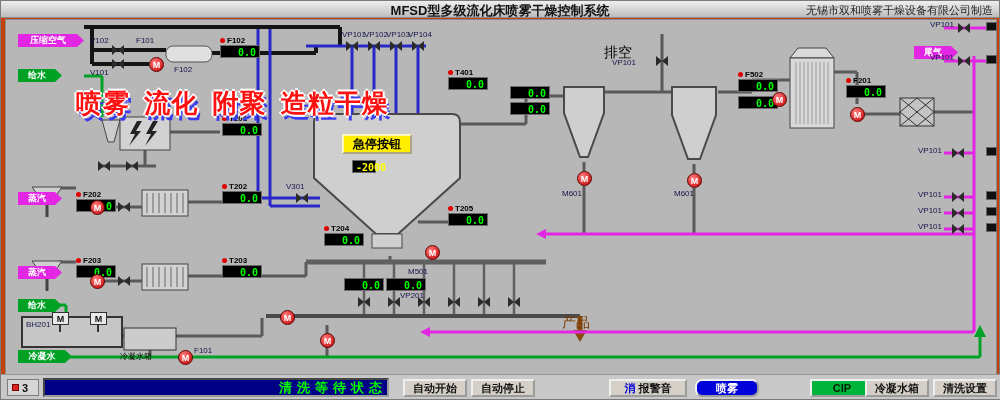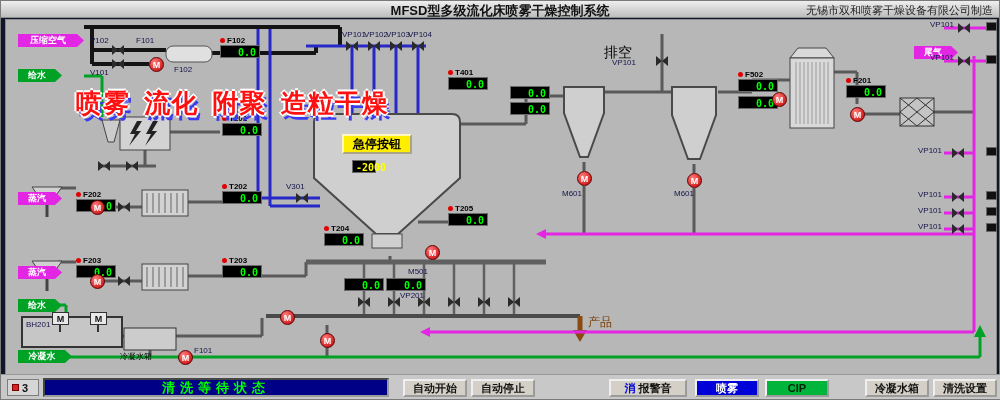--- a/index.html
+++ b/index.html
@@ -1,17 +1,17 @@
 <!DOCTYPE html>
 <html><head>
 <meta charset="utf-8">
 <style>
   html,body{margin:0;padding:0;overflow:hidden;background:#9a9a9a;}
   *{box-sizing:border-box;}
-  .window{position:relative;width:1000px;height:400px;background:#0f172a;
+  .window{position:relative;width:1000px;height:400px;background:#c2410c;
           font-family:"Liberation Sans",sans-serif;border:1px solid #7a7a7a;}
   
   .titlebar{position:absolute;left:0;top:0;width:100%;height:17px;
             background:linear-gradient(#efefef,#bdbdbd);border-bottom:1px solid #8d8d8d;}
   .title{position:absolute;left:0;right:0;top:1px;text-align:center;
          font-size:13px;font-weight:bold;color:#111;}
   .mfr{position:absolute;right:6px;top:2px;font-size:11px;color:#222;}
   
   .diagram{position:absolute;left:4px;top:18px;width:992px;height:356px;
            background:#b7b7b7;border:1px solid #8a8a8a;}
@@ -55,28 +55,28 @@
   
   .bottombar{position:absolute;left:0;bottom:0;width:1000px;height:25px;
              background:#c8c8c8;border-top:1px solid #979797;}
   .pagebox{position:absolute;left:6px;top:4px;width:32px;height:17px;
            background:#d6d6d6;border:1px solid #7d7d7d;display:flex;
            align-items:center;gap:3px;padding:0 4px;font-size:11px;
            font-weight:bold;color:#111;cursor:pointer;}
   .pip{width:7px;height:7px;background:#d22;border:1px solid #700;flex:0 0 auto;}
   .status{position:absolute;left:42px;top:3px;width:346px;height:19px;
           background:#000086;border:2px inset #9a9a9a;color:#00ff00;
-          font-size:13px;font-weight:bold;letter-spacing:5px;text-align:center;
+          font-size:13px;font-weight:bold;letter-spacing:5px;text-align:right;
           line-height:15px;}
   .btn{position:absolute;top:4px;width:64px;height:18px;background:#d4d0c8;
        border:2px outset #efefef;font-family:"Liberation Sans",sans-serif;
        font-size:11px;font-weight:bold;color:#111;line-height:13px;
        text-align:center;padding:0;cursor:pointer;}
-  .btn.blue{background:#0000d8;color:#fff;}
-  .btn.green{background:#00b43c;color:#002000;}
+  .btn.blue{background:#0000d8;color:#fff;border-radius:7px;}
+  .btn.green{background:#00b43c;color:#002000;margin-left:45px;}
   .alarmpre{color:#0000d8;margin-right:3px;}
 </style>
 </head>
 <body>
 
 <div class="window">
 
   <div class="titlebar">
     <span class="title">MFSD型多级流化床喷雾干燥控制系统</span>
     <span class="mfr">无锡市双和喷雾干燥设备有限公司制造</span>
@@ -216,21 +216,21 @@
     <span class="lbl" style="left:280px;top:162px">V301</span>
     <span class="lbl" style="left:598px;top:28px;font-size:14px;color:#000">排空</span>
     <span class="lbl" style="left:606px;top:38px">VP101</span>
     <span class="lbl" style="left:402px;top:247px">M501</span>
     <span class="lbl" style="left:556px;top:169px">M601</span>
     <span class="lbl" style="left:668px;top:169px">M601</span>
     <span class="lbl" style="left:394px;top:271px">VP201</span>
     <span class="lbl" style="left:20px;top:300px">BH201</span>
     <span class="lbl" style="left:114px;top:332px;color:#000">冷凝水箱</span>
     <span class="lbl" style="left:188px;top:326px">F101</span>
-    <span class="lbl" style="left:582px;top:298px;font-size:12px;color:#7a3a00">产品</span>
+    <span class="lbl" style="left:556px;top:298px;font-size:14px;color:#7a3a00">产品</span>
     <span class="lbl" style="left:924px;top:0px">VP101</span>
     <span class="lbl" style="left:924px;top:33px">VP101</span>
     <span class="lbl" style="left:912px;top:126px">VP101</span>
     <span class="lbl" style="left:912px;top:170px">VP101</span>
     <span class="lbl" style="left:912px;top:186px">VP101</span>
     <span class="lbl" style="left:912px;top:202px">VP101</span>
 
     <div class="disp" style="left:214px;top:16px">
       <span class="dlabel">F102</span>
       <span class="dval">0.0</span>

